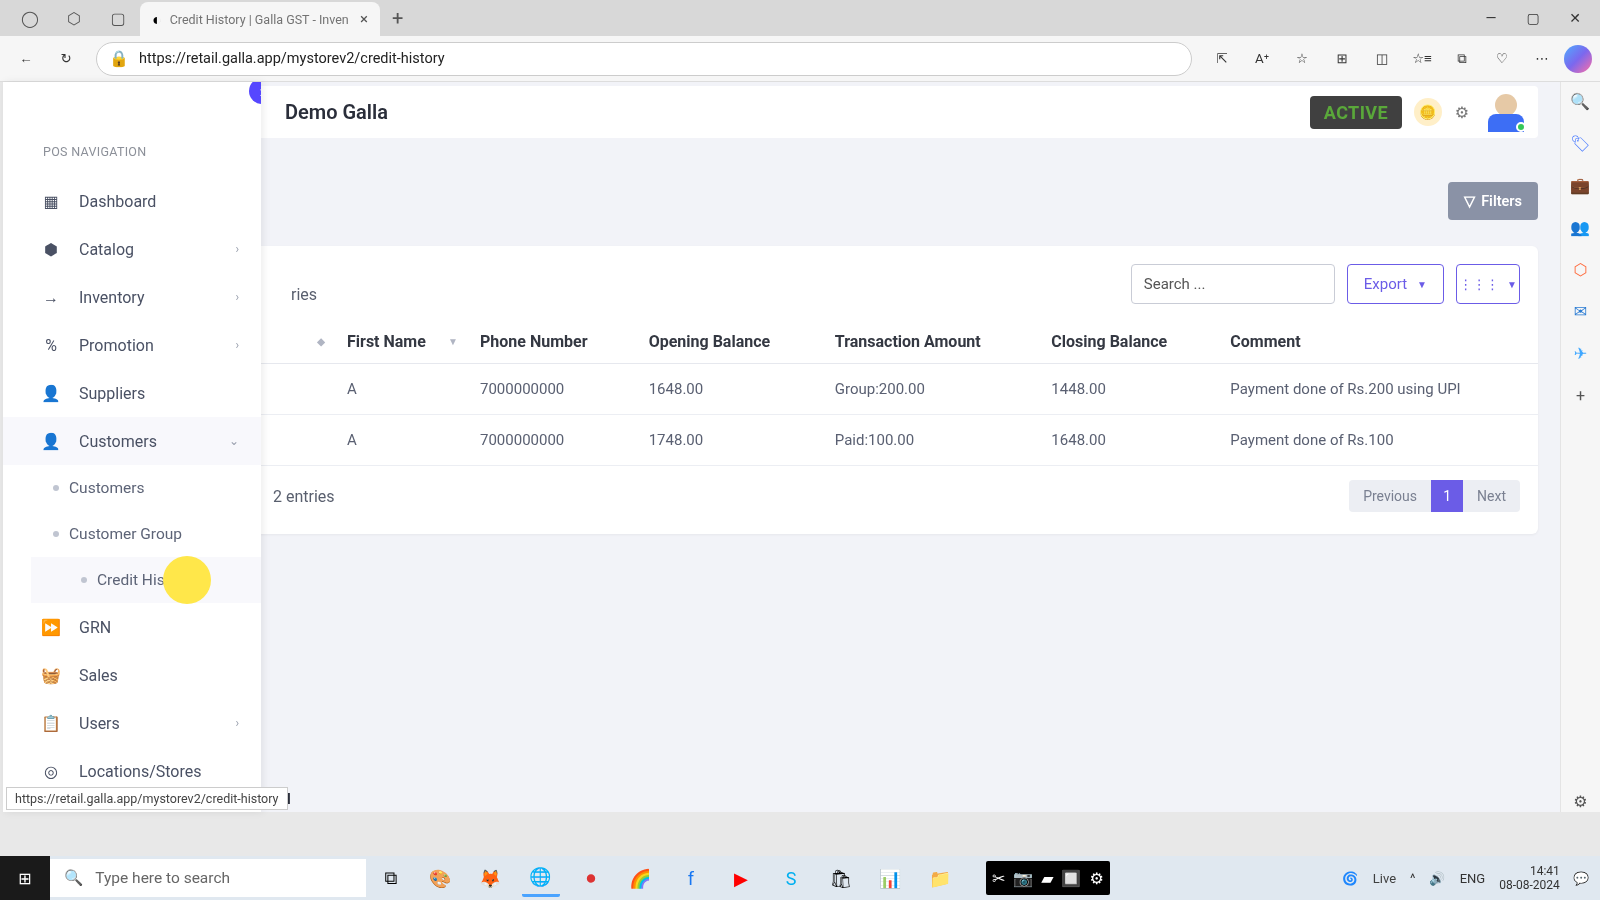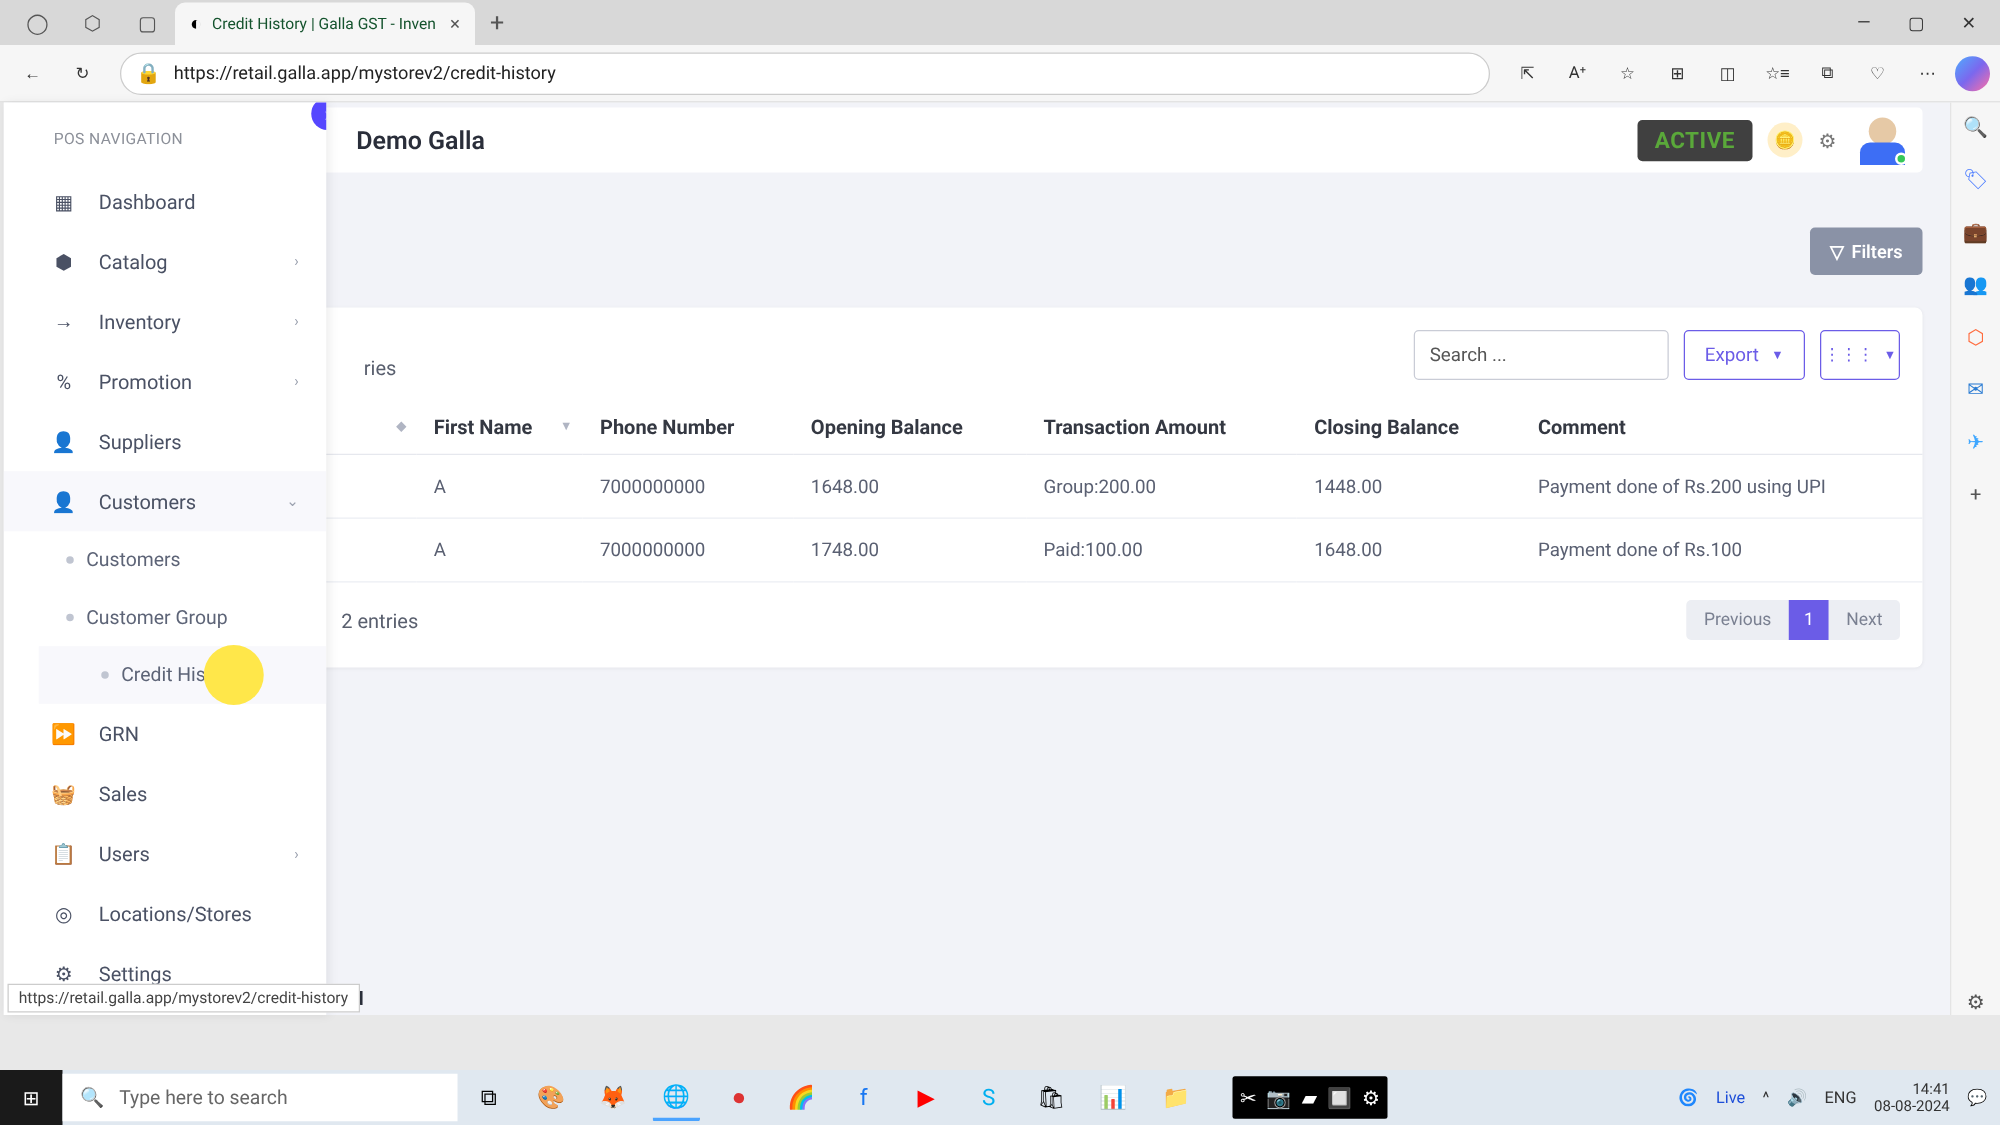--- a/index.html
+++ b/index.html
@@ -2,41 +2,41 @@
 <html><head>
 <meta charset="utf-8">
 <style>
 * { margin: 0; padding: 0; box-sizing: border-box; font-family: -apple-system, BlinkMacSystemFont, "Segoe UI", Roboto, sans-serif; }
 body { background: #e8e8e8; width: 1600px; height: 900px; overflow: hidden; position: relative; }
 
 
 .browser-chrome { background: #d8d8d8; height: 36px; display: flex; align-items: center; padding: 0 8px; }
 .chrome-icon { width: 24px; height: 24px; margin: 0 10px; display: flex; align-items: center; justify-content: center; color: #555; }
 .tab { background: #f6f6f6; height: 34px; margin-top: 2px; border-radius: 8px 8px 0 0; display: flex; align-items: center; padding: 0 12px; min-width: 240px; gap: 8px; }
-.tab-title { font-size: 12.5px; color: #14532d; flex: 1; white-space: nowrap; overflow: hidden; text-overflow: ellipsis; }
+.tab-title { font-size: 12.5px; color: #737373; flex: 1; white-space: nowrap; overflow: hidden; text-overflow: ellipsis; }
 .tab-close { font-size: 15px; color: #555; cursor: pointer; }
 .tab-new { font-size: 20px; color: #555; margin-left: 12px; cursor: pointer; }
 .chrome-spacer { flex: 1; }
 .windows-controls { display: flex; gap: 24px; margin-right: 8px; }
 .win-btn { width: 18px; height: 18px; display: flex; align-items: center; justify-content: center; color: #333; font-size: 14px; }
 
 .addr-bar { background: #f6f6f6; height: 46px; display: flex; align-items: center; padding: 0 8px; gap: 4px; border-bottom: 1px solid #ddd; }
 .addr-btn { width: 36px; height: 36px; display: flex; align-items: center; justify-content: center; color: #333; background: transparent; border: none; cursor: pointer; border-radius: 4px; }
 .url-box { flex: 1; height: 34px; border: 1px solid #ccc; border-radius: 17px; display: flex; align-items: center; padding: 0 12px; background: #fff; margin: 0 8px; gap: 10px; }
 .url-text { font-size: 14.5px; color: #666; }
 .url-host { color: #222; }
 .addr-right { display: flex; gap: 4px; align-items: center; }
 .copilot { width: 28px; height: 28px; border-radius: 50%; background: linear-gradient(135deg,#4facfe,#7b68ee,#ff6fa5); }
 
 
 .app { position: absolute; top: 82px; left: 3px; right: 40px; bottom: 88px; background: #f2f3f8; }
 
 
 .sidebar { position: absolute; left: 0; top: 0; width: 258px; bottom: 0; background: #fff; box-shadow: 2px 0 8px rgba(0,0,0,0.08); overflow: hidden; z-index: 50; }
-.sidebar-header { font-size: 12.5px; color: #8c9099; padding: 22px 0 18px 40px; letter-spacing: 0.3px; }
+.sidebar-header { font-size: 12.5px; color: #8c9099; padding: 22px 0 18px 40px; letter-spacing: 0.3px; margin-top: 40px; }
 .sidebar-item { display: flex; align-items: center; height: 48px; padding: 0 20px 0 38px; cursor: pointer; color: #4a5164; gap: 18px; position: relative; }
 .sidebar-item.active { background: #f8f8fc; }
 .sidebar-item .chev { position: absolute; right: 22px; color: #9aa0ae; font-size: 12px; }
 .sidebar-item .lbl { font-size: 16px; }
 .sidebar-item .mi { width: 20px; height: 20px; display: inline-flex; align-items: center; justify-content: center; color: #4a5164; font-size: 16px; }
 .sidebar-sub { display: flex; align-items: center; height: 46px; padding-left: 66px; cursor: pointer; color: #5d6477; gap: 16px; position: relative; }
 .sidebar-sub::before { content: ""; width: 6px; height: 6px; background: #c0c5d1; border-radius: 50%; position: absolute; left: 50px; }
 .sidebar-sub.selected { background: #f8f8fc; margin-left: 28px; }
 .sidebar-sub .lbl { font-size: 15.5px; }
 .yellow-ring { position: absolute; right: 50px; top: 50%; transform: translateY(-50%); width: 48px; height: 48px; background: #ffe74a; border-radius: 50%; }
@@ -347,21 +347,21 @@
   <div class="rec-box">
     <span>✂</span>
     <span>📷</span>
     <span>▰</span>
     <span>🔲</span>
     <span>⚙</span>
   </div>
   <div class="tb-sp"></div>
   <div class="tray">
     <span>🌀</span>
-    <span style="color:#1d4ed8">Live</span>
+    <span style="color:#404040">Live</span>
     <span>^</span>
     <span>🔊</span>
     <span>ENG</span>
     <div class="clock">
       <div>14:41</div>
       <div>08-08-2024</div>
     </div>
     <span>💬</span>
   </div>
 </div>

